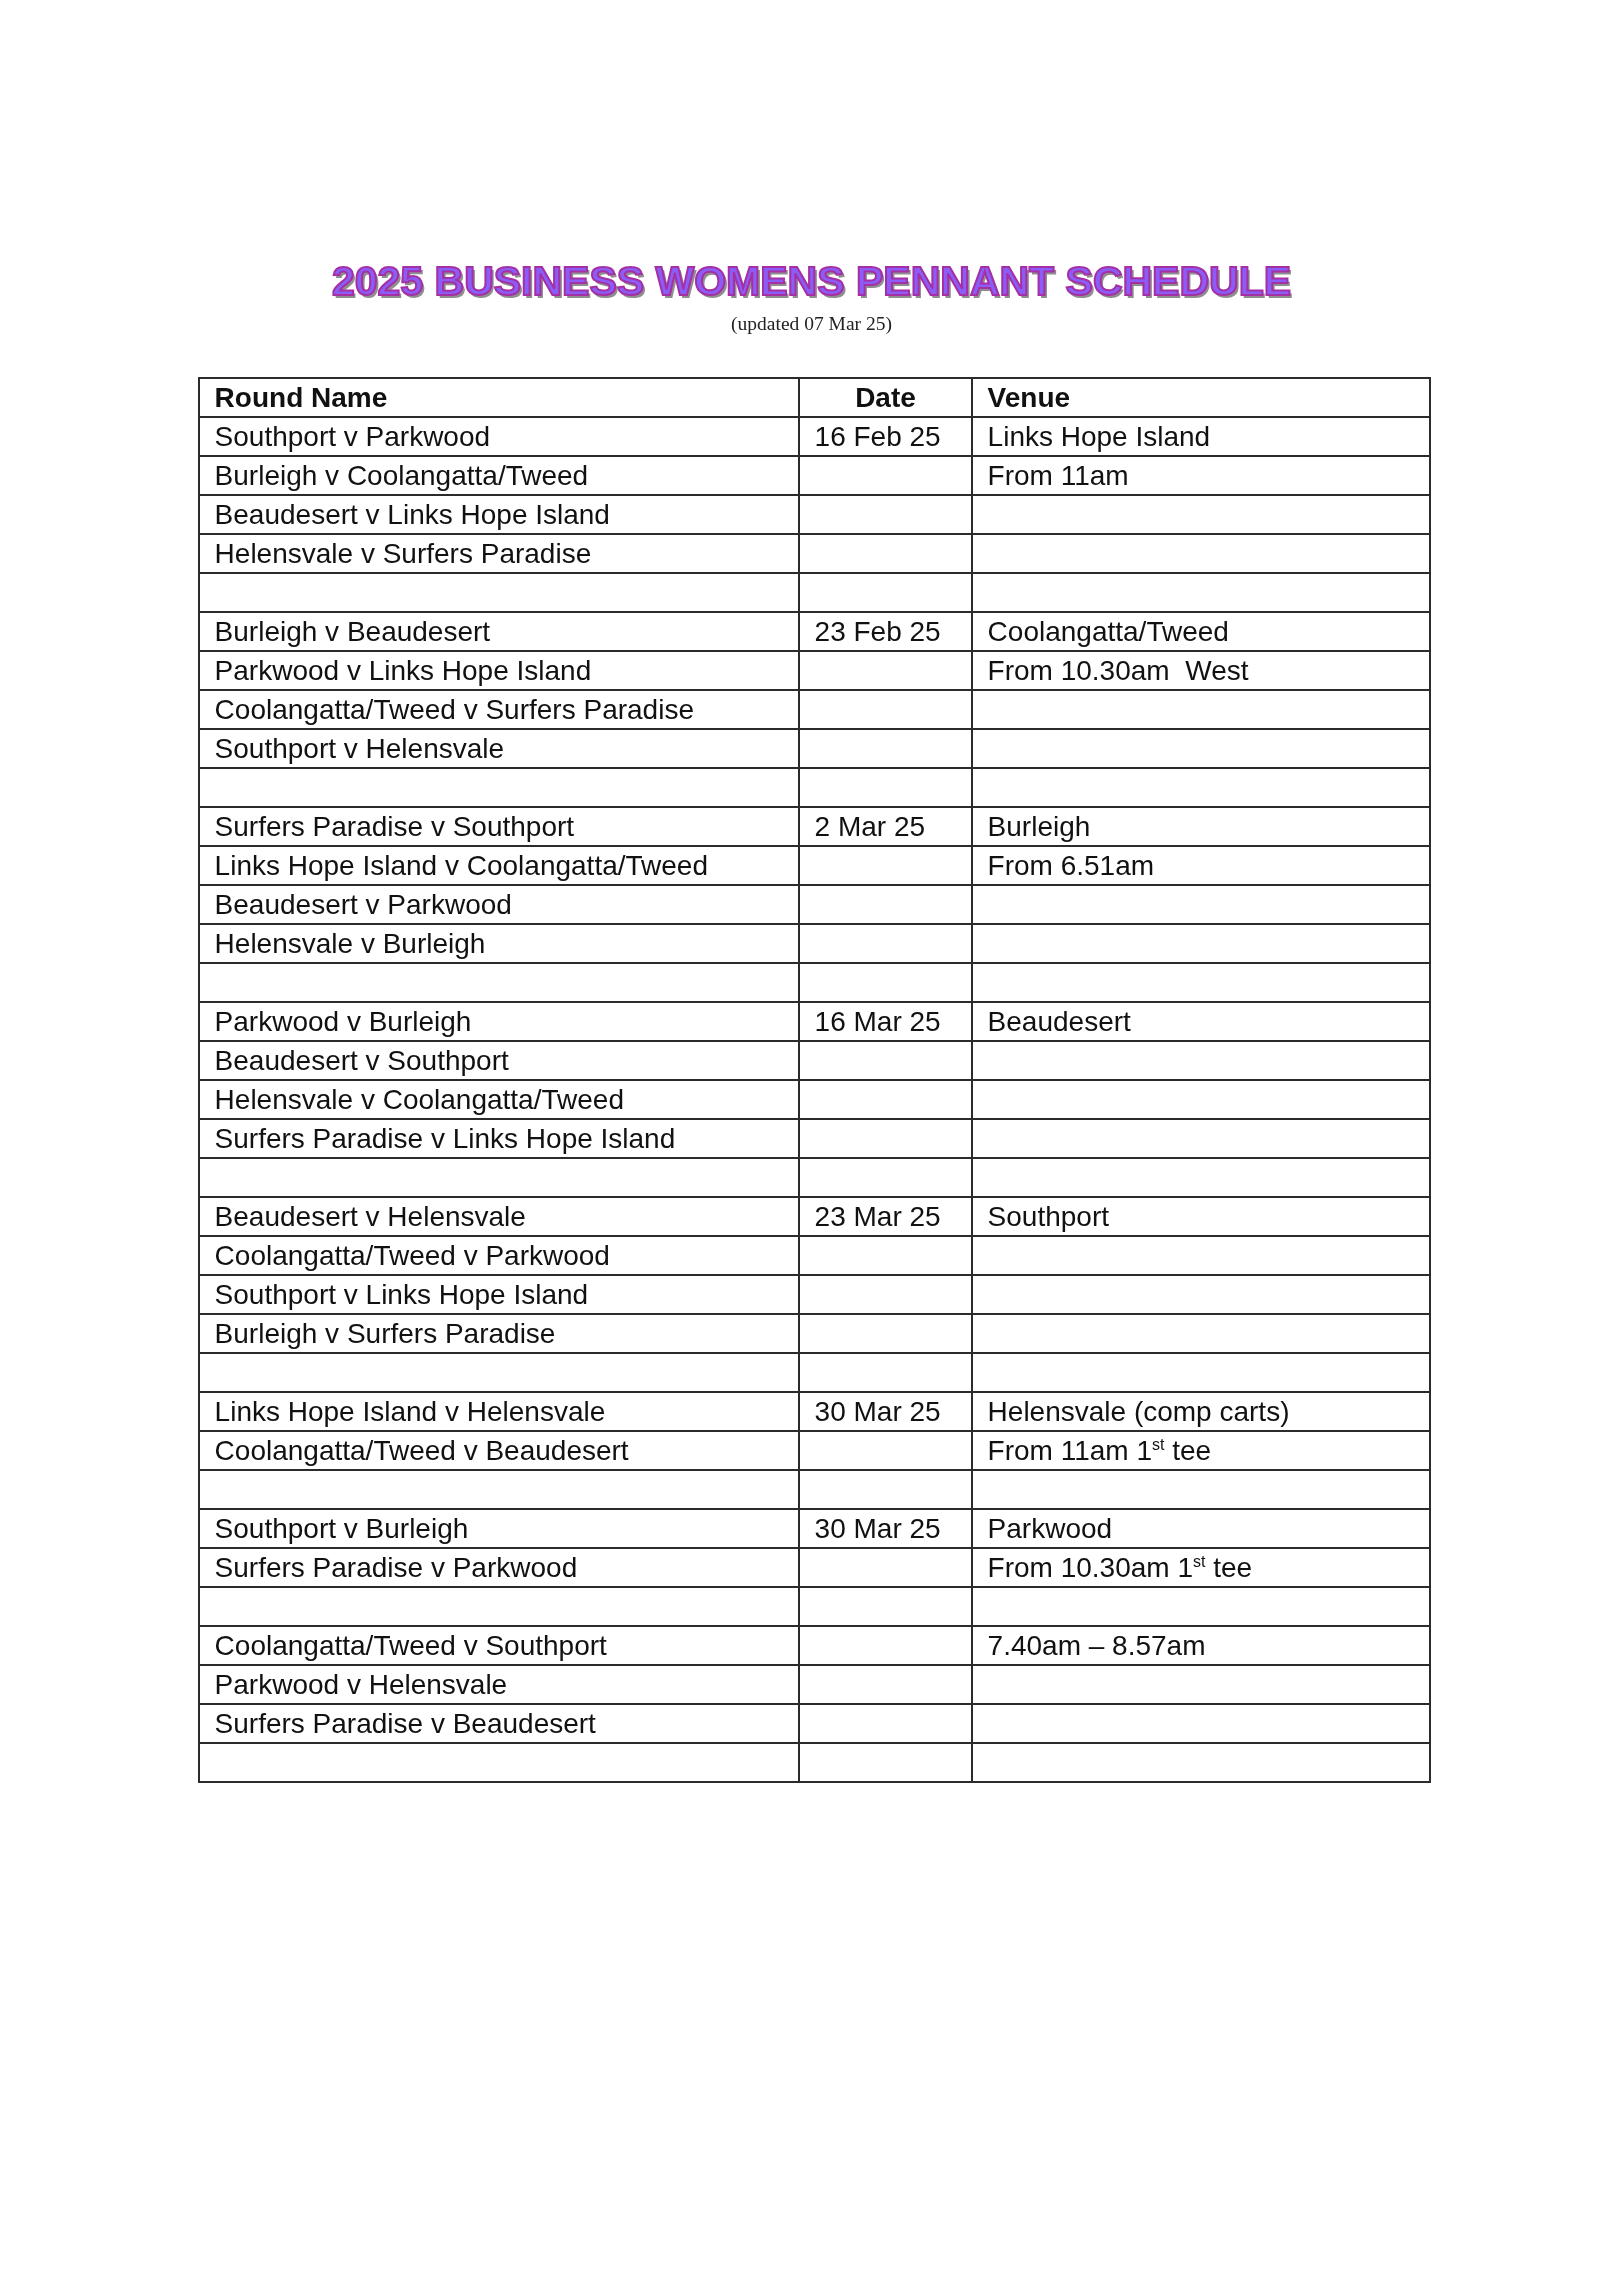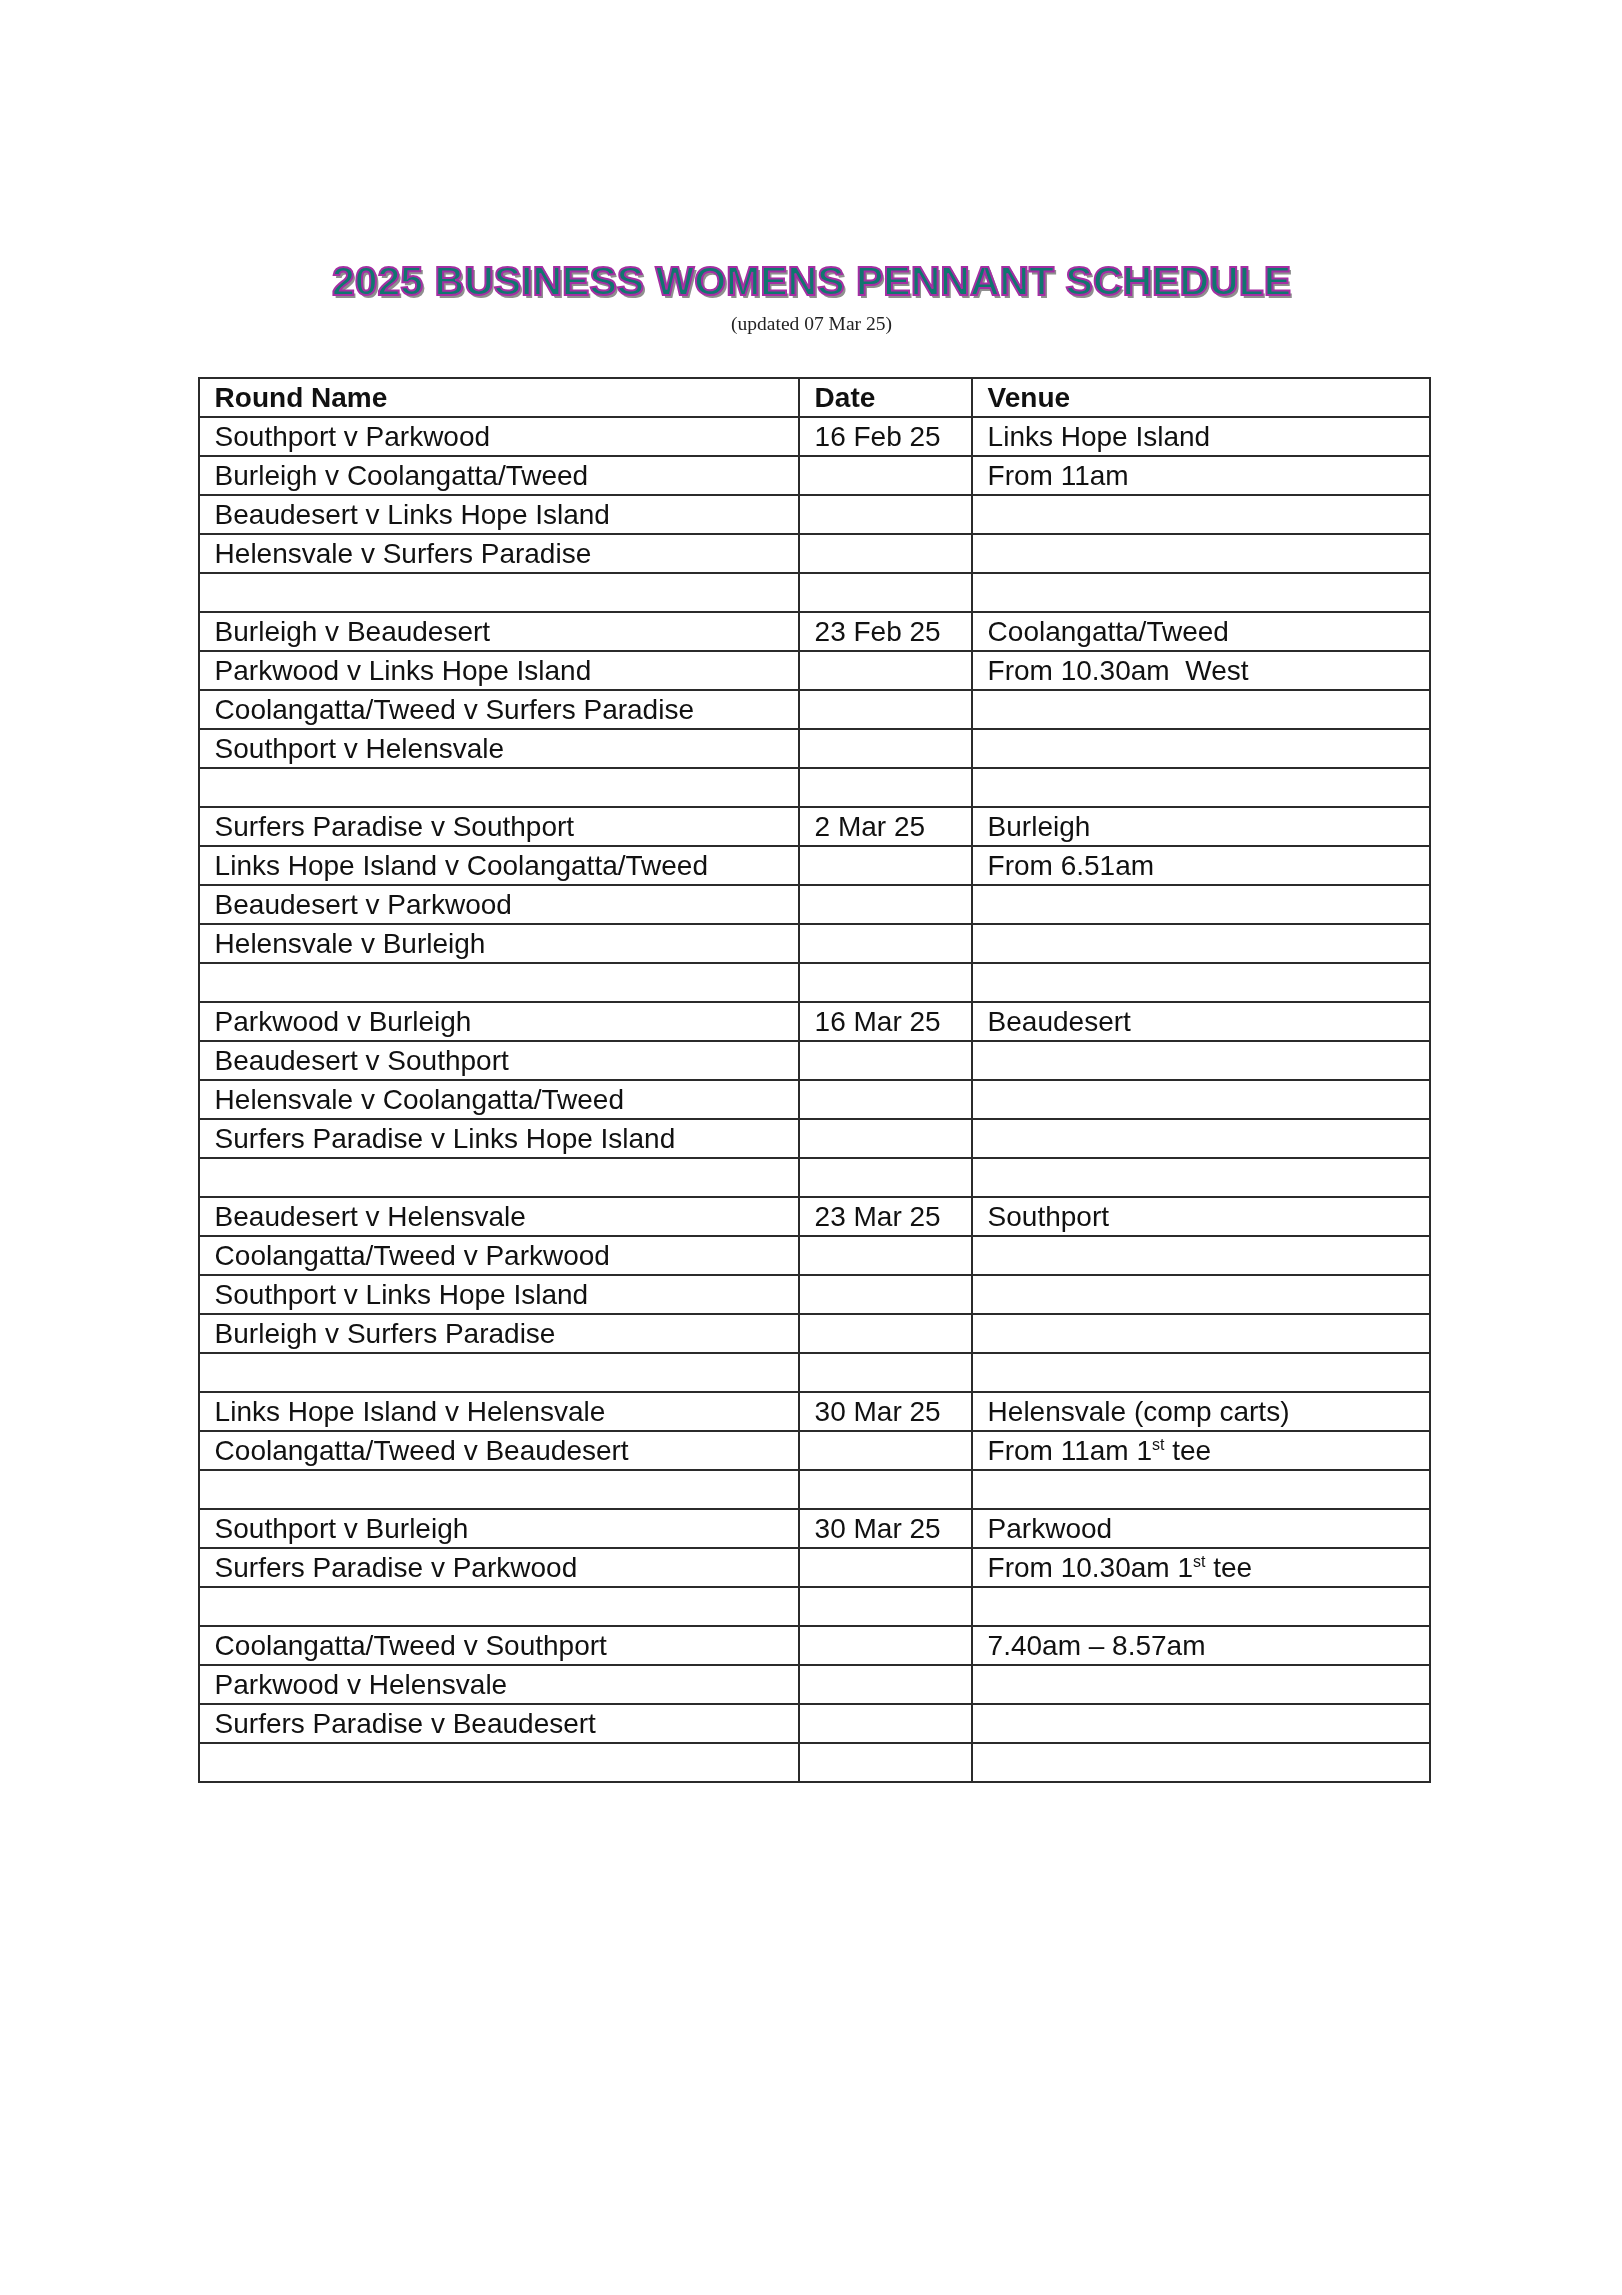--- a/index.html
+++ b/index.html
@@ -2,21 +2,21 @@
 <html style="font-size:13px"><head>
 <meta charset="utf-8">
 <style>
   html, body { margin: 0; padding: 0; background: #ffffff; }
   body { width: 1623px; height: 2295px; position: relative; overflow: hidden;
          font-family: "Liberation Sans", "DejaVu Sans", sans-serif; color: #111; }
   .title {
     position: absolute; left: 0; top: 258px; width: 1623px; text-align: center;
     font-family: "Liberation Sans", sans-serif; font-weight: 700; font-size: 41px;
     letter-spacing: 0px;
-    color: #0f766e;
+    color: #8b5cf6;
     -webkit-text-stroke: 2px #a52fa3;
     text-shadow: 2.4px 3.2px 0 #8f8f8f;
   }
   .subtitle {
     position: absolute; left: 0; top: 313px; width: 1623px; text-align: center;
     font-family: Liberation Serif, serif; font-size: 19.5px; color: #222;
   }
   table.schedule {
     position: absolute; left: 198px; top: 377px; width: 1230px;
     border-collapse: collapse; table-layout: fixed;
@@ -24,21 +24,21 @@
   table.schedule col.c1 { width: 600px; }
   table.schedule col.c2 { width: 173px; }
   table.schedule col.c3 { width: 458px; }
   table.schedule th, table.schedule td {
     border: 2px solid #2b2b2b; height: 37px; padding: 0 14.6px;
     font-size: 28px; line-height: 37px; white-space: nowrap; overflow: hidden;
     font-family: "Liberation Sans", sans-serif; font-weight: 400; color: #111;
     vertical-align: middle;
   }
   table.schedule th { font-weight: 700; text-align: left; }
-  table.schedule th.date-h { text-align: left; }
+  table.schedule th.date-h { text-align: center; }
   table.schedule td.date { text-align: left; }
   sup { font-size: 16px; line-height: 0; vertical-align: super; }
 </style>
 </head>
 <body>
 
 <div class="title">2025 BUSINESS WOMENS PENNANT SCHEDULE</div>
 <div class="subtitle">(updated 07 Mar 25)</div>
 
 <table class="schedule">

